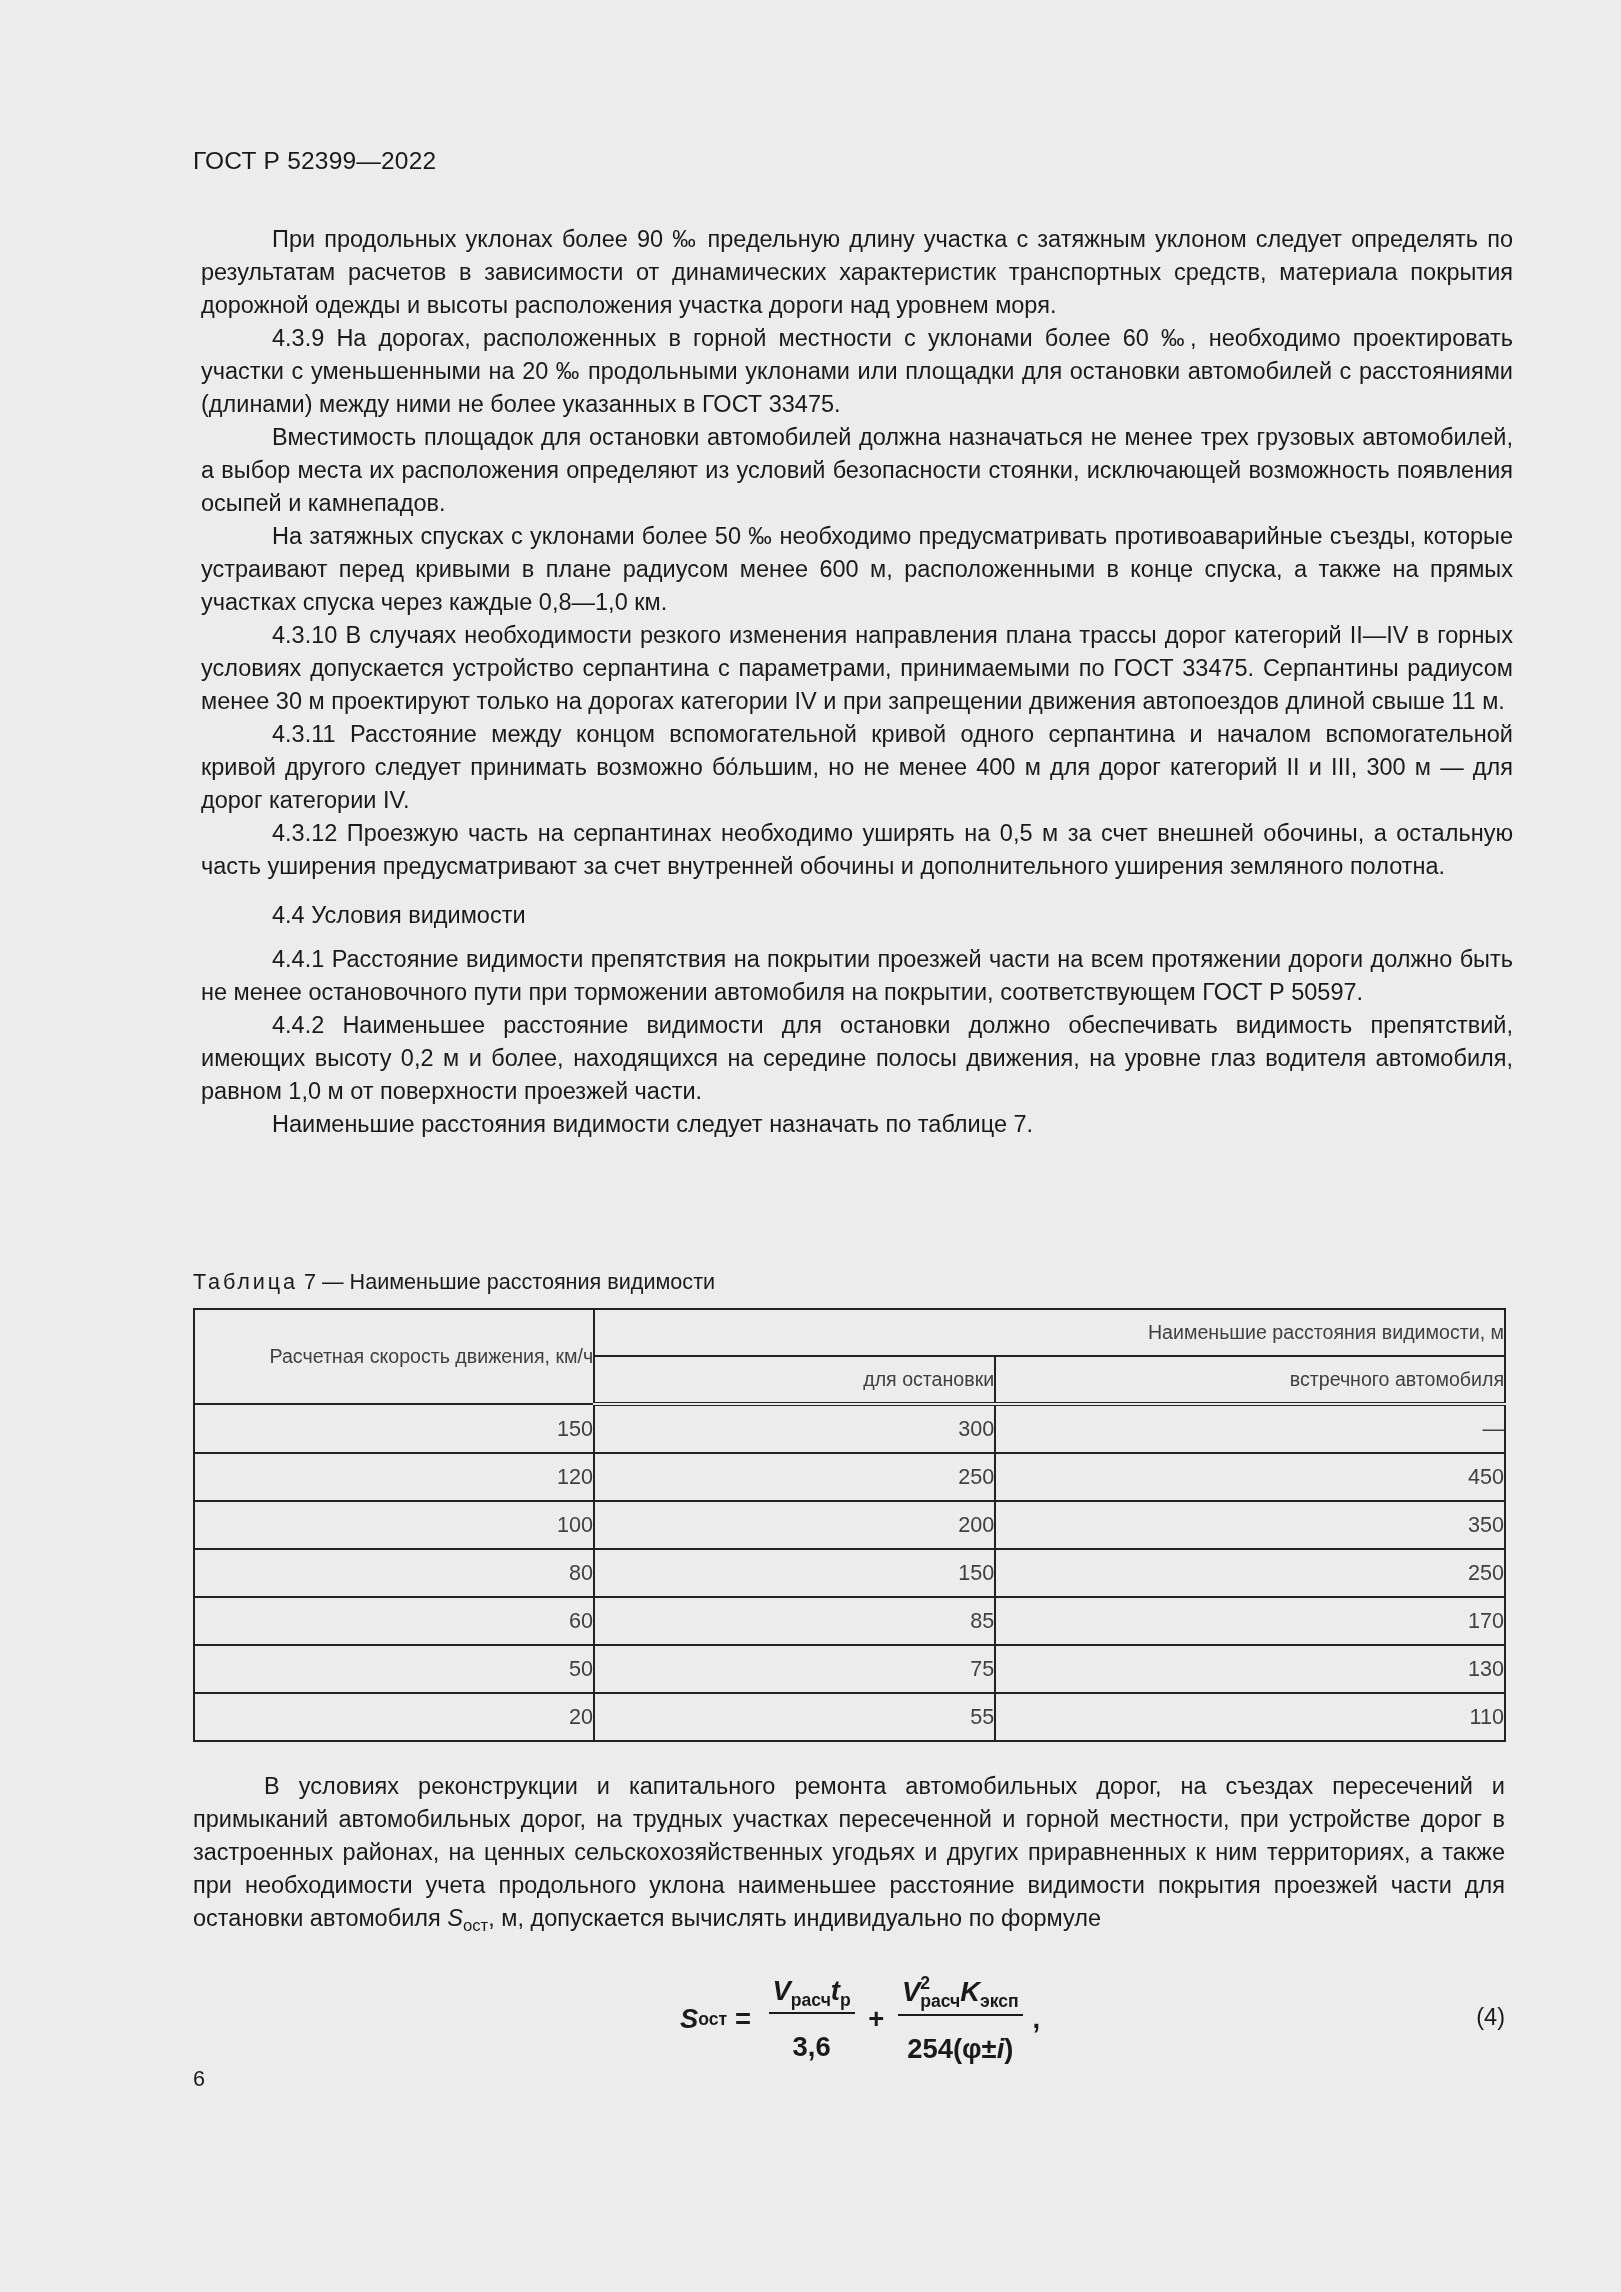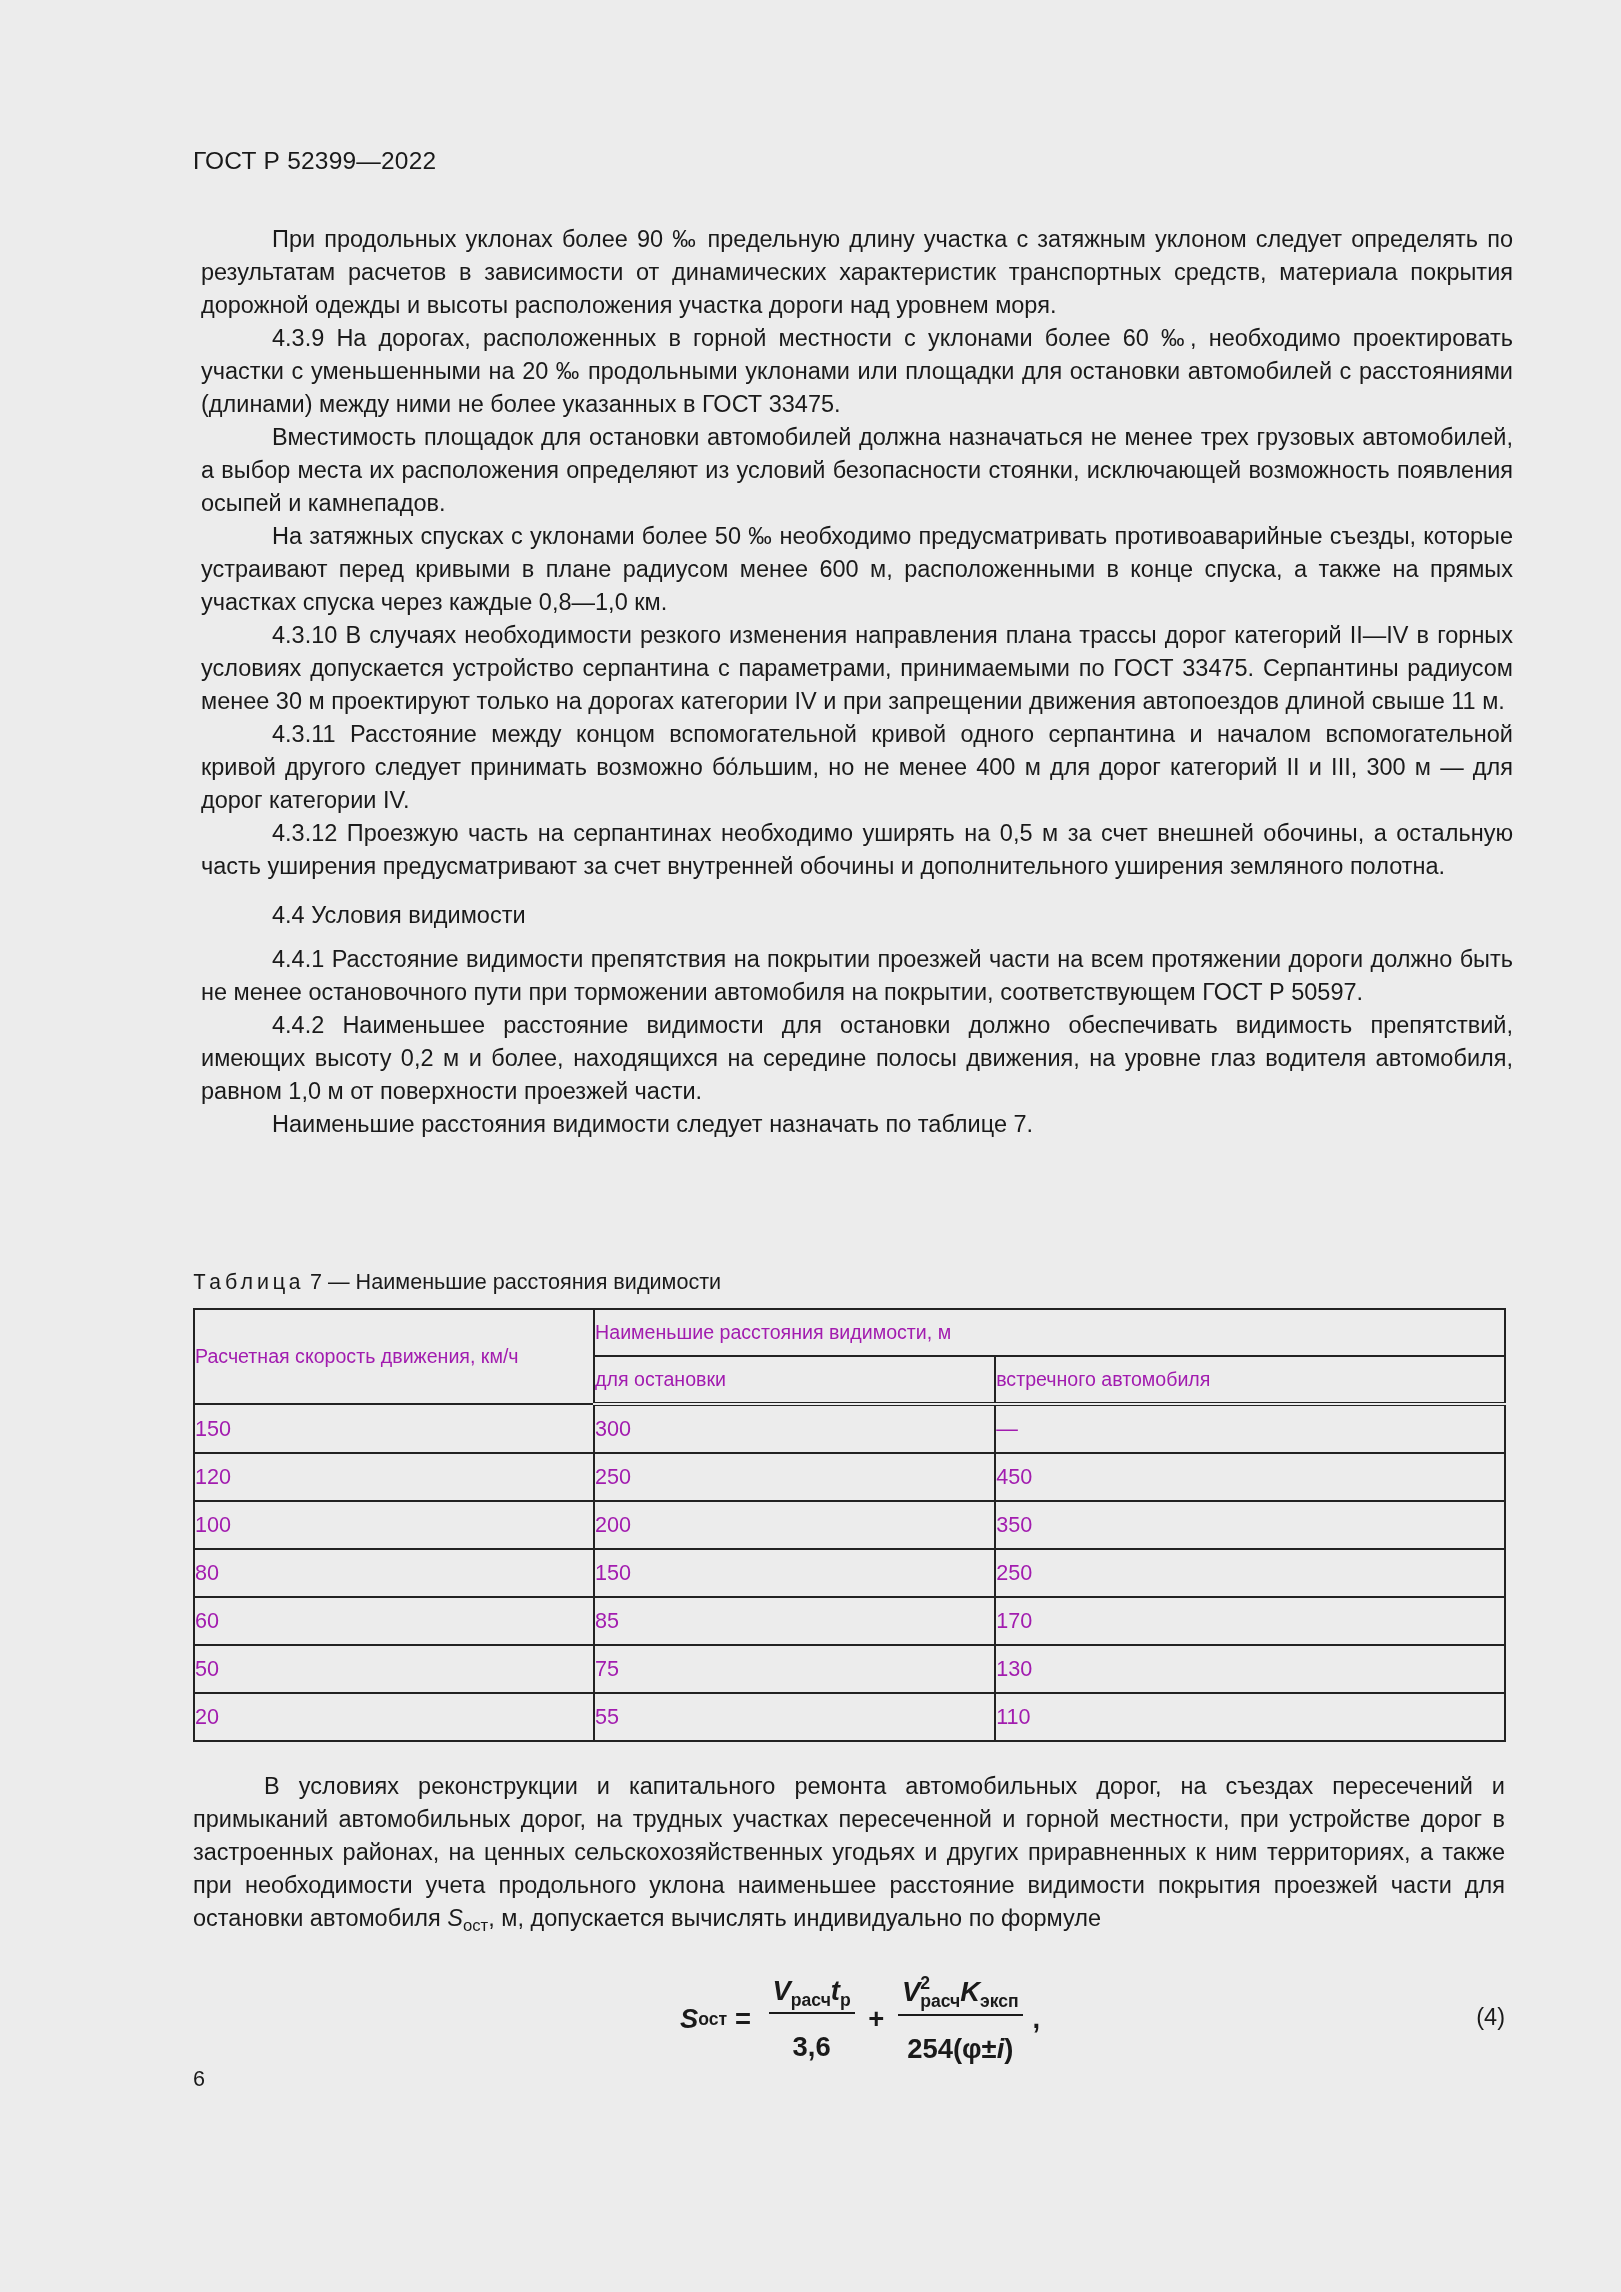--- a/index.html
+++ b/index.html
@@ -22,29 +22,29 @@
   }
   .para { text-align: justify; text-indent: 71px; margin: 0; }
   .section-heading {
     font-weight: normal; font-size: 23.5px;
     margin: 15.7px 0 11.8px 71px;
   }
   .table-caption {
     position: absolute; top: 1269px; left: 0;
     font-size: 21.6px;
   }
-  .table-caption .spaced { letter-spacing: 2.9px; font-family: Liberation Mono, monospace; }
+  .table-caption .spaced { letter-spacing: 2.9px; }
   table.vis {
     position: absolute; top: 1308px; left: 0;
     width: 1313px; border-collapse: collapse;
     font-size: 21.6px;
   }
   table.vis td, table.vis th {
-    border: 2px solid #222; text-align: left; font-weight: normal;
-    padding: 0; color: #a21caf;
+    border: 2px solid #222; text-align: right; font-weight: normal;
+    padding: 0; color: #404040;
   }
   table.vis th { font-size: 19.6px; }
   table.vis tr.h1 th { height: 45px; }
   table.vis tr.h2 th { height: 45px; border-bottom: 4.9px double #222; }
   table.vis td { height: 46px; }
   .after-table {
     position: absolute; top: 1770px; left: 0; width: 1312px;
     font-size: 23.5px; line-height: 33px;
   }
   .formula {

